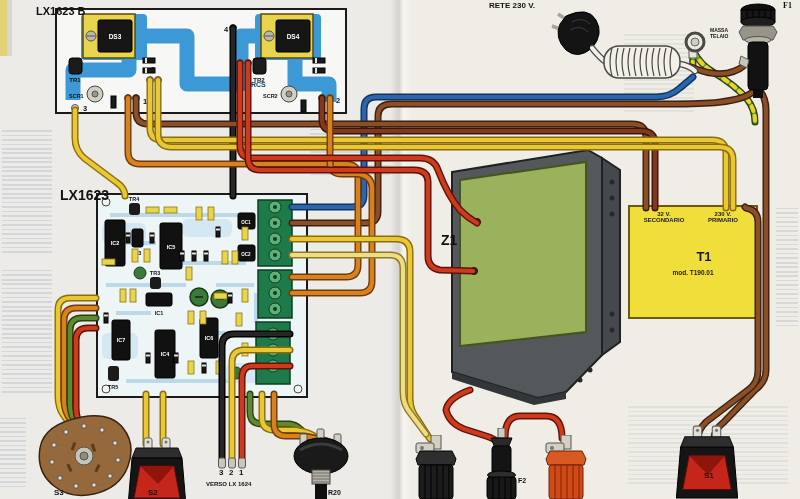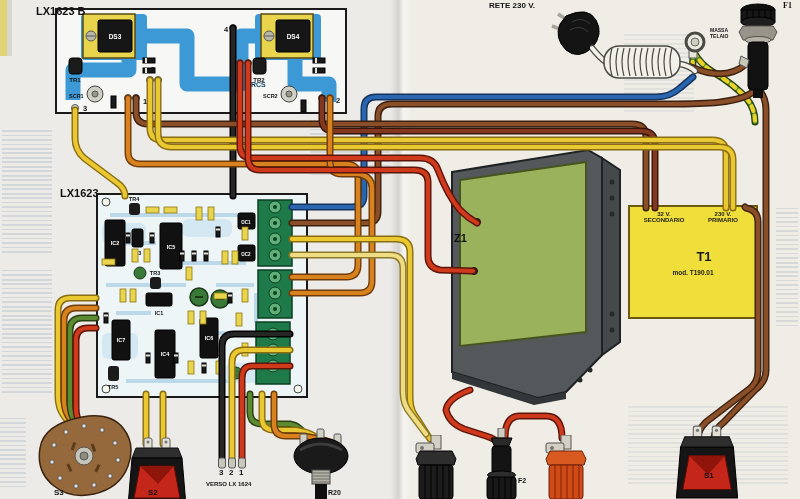--- a/index.html
+++ b/index.html
@@ -4,21 +4,21 @@
 <style>
   html,body{margin:0;padding:0;background:#d8d6d0;font-family:"Liberation Sans",sans-serif;}
   #canvas{position:relative;width:800px;height:499px;overflow:hidden;background:#ebebe9;}
   .abs{position:absolute;}
   .page-l{left:0;top:0;width:400px;height:499px;background:#ecebe8;}
   .page-r{left:400px;top:0;width:400px;height:499px;background:#efede6;}
   .seam{left:390px;top:0;width:22px;height:499px;
     background:linear-gradient(90deg,rgba(0,0,0,0),rgba(90,85,70,.16) 40%,rgba(255,255,255,.45) 62%,rgba(0,0,0,0));}
   .ghost{background:repeating-linear-gradient(180deg,rgba(105,130,155,.38) 0 1.5px,rgba(0,0,0,0) 1.5px 4.5px);opacity:.5;}
   .lbl{position:absolute;font-weight:bold;color:#111;white-space:nowrap;z-index:6;line-height:1.05;}
-  .f11{font-size:11px;} .f9{font-size:11px;} .f8{font-size:8px;} .f7{font-size:7px;} .f6{font-size:6px;} .f5{font-size:5px;}
+  .f11{font-size:11px;} .f9{font-size:14px;} .f8{font-size:8px;} .f7{font-size:7px;} .f6{font-size:6px;} .f5{font-size:5px;}
   svg{display:block;}
   .z2{z-index:2;} .z3{z-index:3;} .z4{z-index:4;} .z5{z-index:5;}
   #t1{left:628px;top:205px;width:126px;height:110px;background:#f0df3a;border:2px solid #6b5a10;z-index:3;}
   #t1 .tt{position:absolute;font-weight:bold;color:#1a1a1a;text-align:center;}
 </style>
 </head>
 <body>
 
 <div id="canvas">
 
@@ -506,21 +506,21 @@
       <rect x="238.5" y="458" width="7" height="10" rx="2"></rect>
     </g>
   </svg>
 
   <div class="lbl f11" style="left:8px;top:6px;margin-left:28px;">LX1623 B</div>
   <div class="lbl f9" style="left:60px;top:188px;">LX1623</div>
   <div class="lbl f8" style="left:489px;top:2px;text-align:center;">RETE 230 V.</div>
   <div class="lbl f5" style="left:710px;top:28px;">MASSA</div>
   <div class="lbl f5" style="left:710px;top:34px;">TELAIO</div>
   <div class="lbl f8" style="left:783px;top:2px;font-family:Liberation Serif, serif;">F1</div>
-  <div class="lbl f9" style="left:454px;top:233px;">Z1</div>
+  <div class="lbl f9" style="left:441px;top:233px;">Z1</div>
   <div class="lbl f7" style="left:518px;top:477px;">F2</div>
   <div class="lbl f8" style="left:704px;top:472px;">S1</div>
   <div class="lbl f8" style="left:148px;top:489px;">S2</div>
   <div class="lbl f8" style="left:54px;top:489px;">S3</div>
   <div class="lbl f7" style="left:328px;top:489px;">R20</div>
   <div class="lbl f8" style="left:219px;top:469px;">3</div>
   <div class="lbl f8" style="left:229px;top:469px;">2</div>
   <div class="lbl f8" style="left:239px;top:469px;">1</div>
   <div class="lbl f6" style="left:206px;top:481px;">VERSO LX 1624</div>
 

